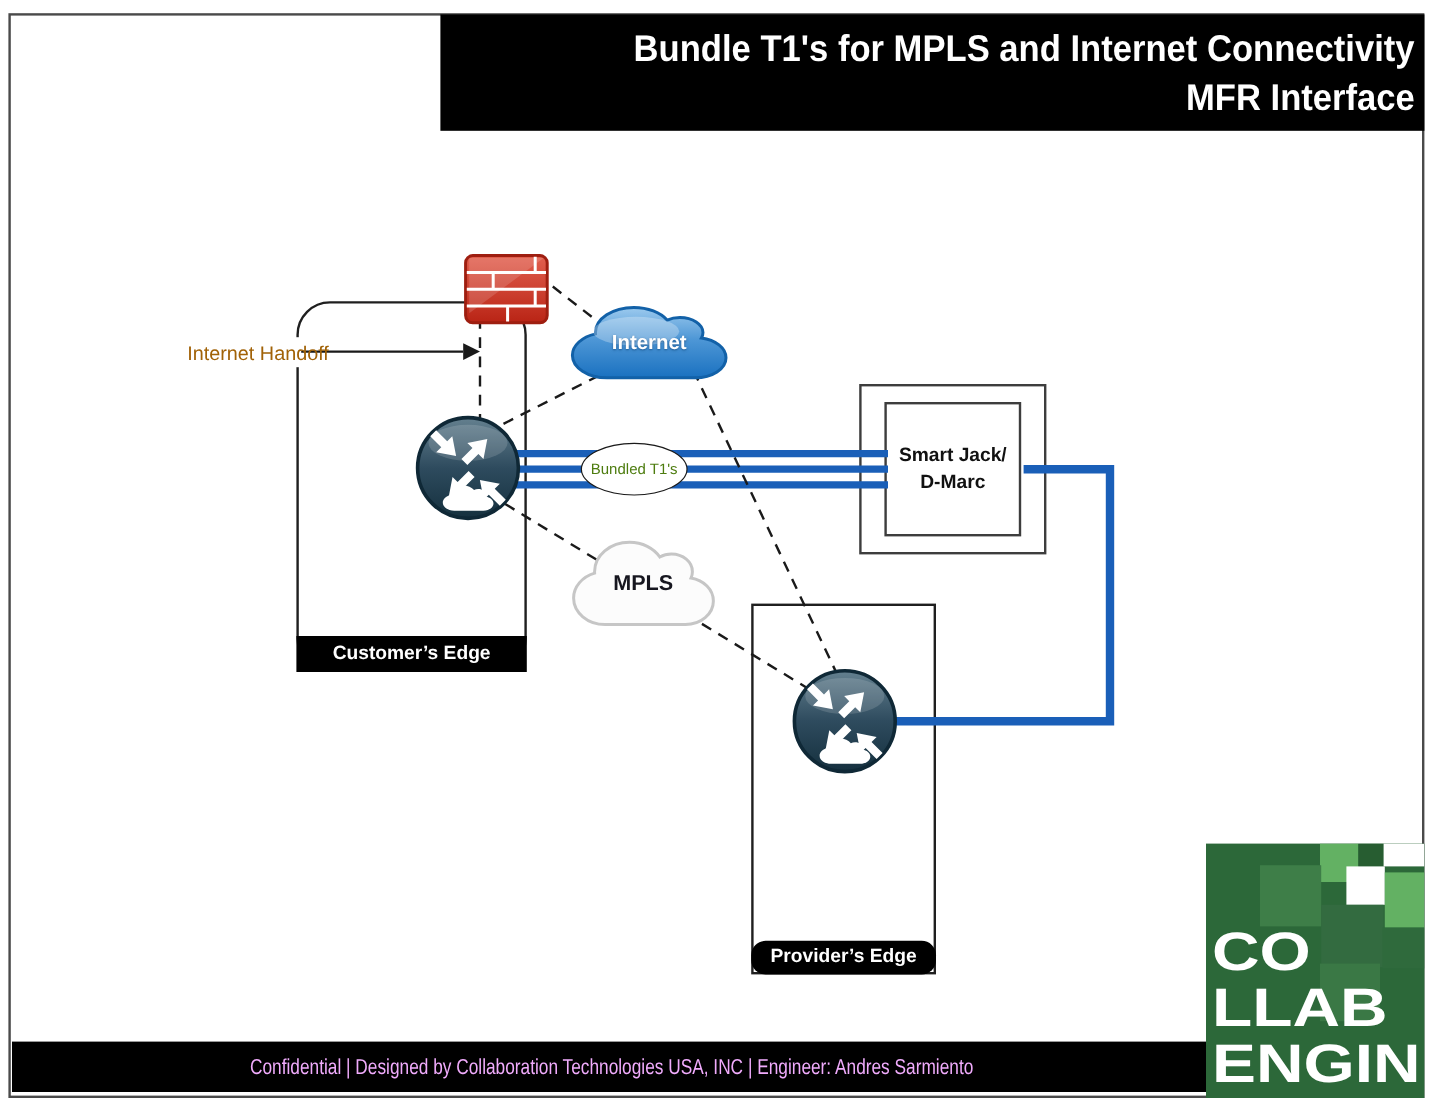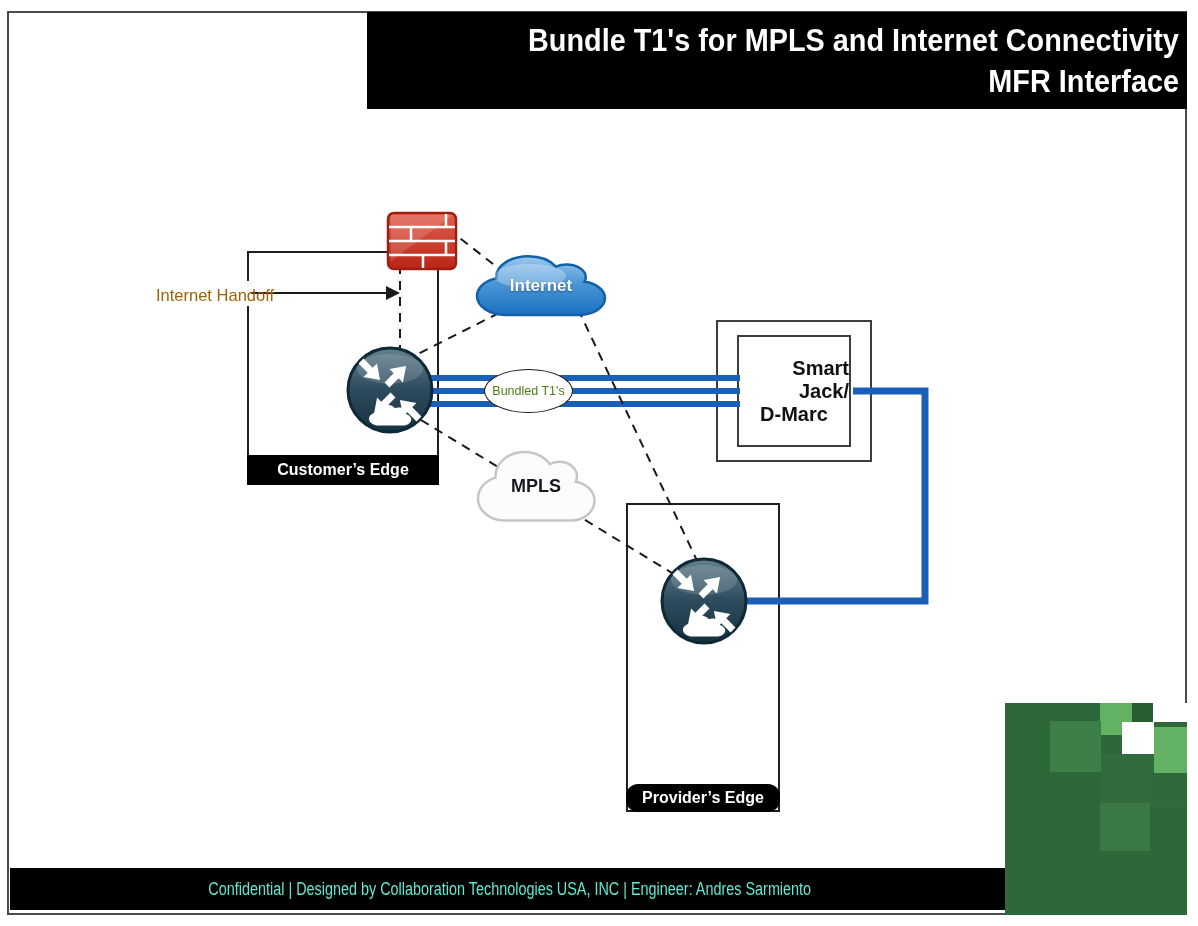--- a/index.html
+++ b/index.html
@@ -15,46 +15,46 @@
   .page{position:relative;width:1198px;height:926px;background:#fff;overflow:hidden;}
   .page-frame{position:absolute;left:7px;top:11px;width:1180px;height:904px;border:2px solid #4a4a4a;z-index:0;}
 
   
   .title-block{position:absolute;left:367px;top:12px;width:820px;height:97px;background:var(--bar_black);color:#fff;z-index:4;
     display:flex;flex-direction:column;justify-content:center;align-items:flex-end;padding-right:8px;}
   .title-line{font-size:31px;font-weight:bold;line-height:41px;white-space:nowrap;transform:scaleX(0.93);transform-origin:right center;}
 
   
   .box{position:absolute;border:2px solid #1f1f1f;z-index:1;background:transparent;}
-  .customer-box{left:247px;top:251px;width:192px;height:234px;}
+  .customer-box{left:247px;top:251px;width:192px;height:309px;border-radius:28px;}
   .provider-box{left:626px;top:503px;width:154px;height:309px;}
   .box-label{position:absolute;left:-2px;bottom:-2px;width:calc(100% + 4px);background:var(--bar_black);color:#fff;
     font-weight:bold;font-size:16px;display:flex;align-items:center;justify-content:center;}
   .customer-box .box-label{height:30px;}
   .provider-box .box-label{height:28px;border-radius:12px;}
   .sj-outer{left:716px;top:320px;width:156px;height:142px;border-color:#3d3d3d;}
   .sj-inner{left:737px;top:335px;width:114px;height:112px;border-color:#3d3d3d;display:flex;flex-direction:column;justify-content:center;align-items:center;}
-  .sj-text{font-weight:bold;font-size:20px;line-height:23px;color:#111;text-align:right;}
+  .sj-text{font-weight:bold;font-size:16px;line-height:23px;color:#111;text-align:center;}
 
   
   .diagram-svg{position:absolute;left:0;top:0;z-index:2;}
 
   
   .lbl{position:absolute;z-index:3;}
   .internet-handoff{left:108px;top:286px;font-size:16.5px;color:#a16207;white-space:nowrap;margin-left:48px;}
   .bundled-oval{left:484px;top:369px;width:89px;height:44px;background:#fff;border:1.5px solid #1a1a1a;border-radius:50%;
     display:flex;align-items:center;justify-content:center;font-size:12.5px;font-weight:400;color:#4d7c0f;}
   .internet-label{left:477px;top:257px;width:128px;height:58px;display:flex;align-items:center;justify-content:center;
     color:#fff;font-weight:bold;font-size:17px;text-shadow:0 1px 2px rgba(10,60,110,.7);}
   .mpls-label{left:478px;top:450px;width:116px;height:72px;display:flex;align-items:center;justify-content:center;
     color:#16161f;font-weight:bold;font-size:18px;}
 
   
   .footer-bar{position:absolute;left:10px;top:868px;width:1000px;height:42px;background:var(--bar_black);z-index:4;
-    display:flex;align-items:center;justify-content:center;color:#5eead4;}
+    display:flex;align-items:center;justify-content:center;color:#f0abfc;}
   .footer-text{font-size:18px;display:inline-block;transform:scaleX(0.8);white-space:nowrap;}
 
   
   .logo{position:absolute;left:1005px;top:703px;width:182px;height:212px;background:var(--logo_dark_green);z-index:5;overflow:hidden;}
   .logo .sq{position:absolute;}
   .logo-text{position:absolute;left:5px;top:66px;color:#fff;font-weight:800;z-index:2;}
   .logo-line{font-size:45px;line-height:47px;font-weight:800;letter-spacing:0px;transform:scaleX(1.22);transform-origin:left center;white-space:nowrap;}
 </style>
 </head>
 <body>
@@ -157,15 +157,20 @@
   <div class="logo">
     <div class="sq" style="left:95px;top:0;width:32px;height:32px;background:var(--logo_light_green);"></div>
     <div class="sq" style="left:127px;top:0;width:21px;height:19px;background:#275d31;"></div>
     <div class="sq" style="left:148px;top:0;width:34px;height:19px;background:#ffffff;"></div>
     <div class="sq" style="left:45px;top:18px;width:51px;height:51px;background:var(--logo_mid_green);"></div>
     <div class="sq" style="left:117px;top:19px;width:32px;height:32px;background:#ffffff;"></div>
     <div class="sq" style="left:149px;top:24px;width:33px;height:46px;background:var(--logo_light_green);"></div>
     <div class="sq" style="left:96px;top:51px;width:52px;height:52px;background:#336b40;"></div>
     <div class="sq" style="left:147px;top:70px;width:35px;height:34px;background:#2f6a3c;"></div>
     <div class="sq" style="left:95px;top:100px;width:50px;height:48px;background:#3a7845;"></div>
+    <div class="logo-text">
+      <div class="logo-line">CO</div>
+      <div class="logo-line">LLAB</div>
+      <div class="logo-line">ENGIN</div>
+    </div>
   </div>
 
 </div>
 
 </body></html>

